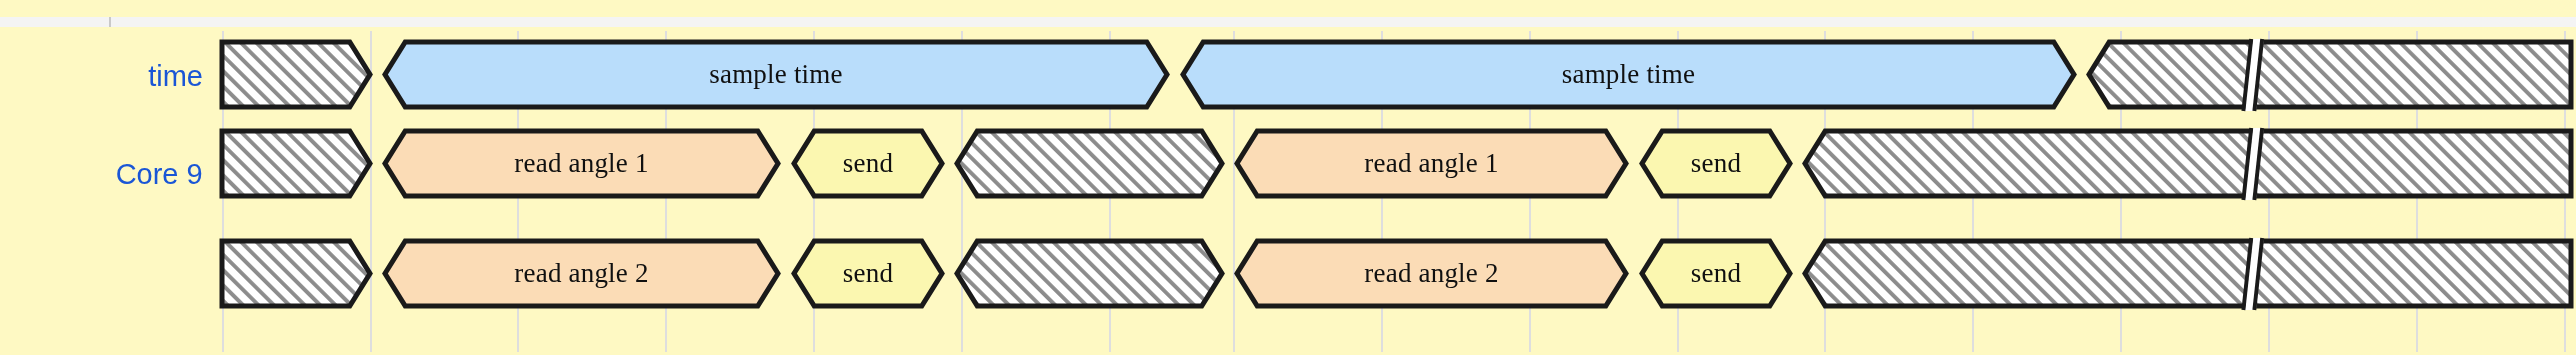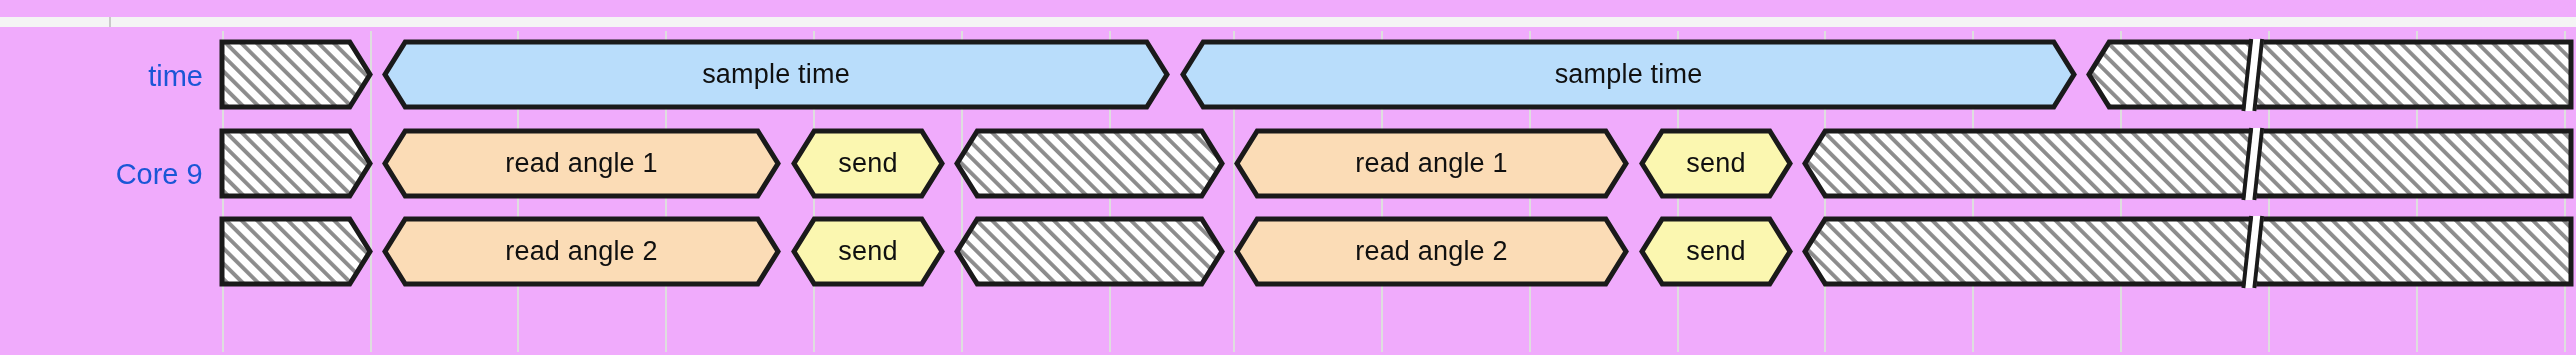--- a/index.html
+++ b/index.html
@@ -7,21 +7,21 @@
     padding: 0;
     background: #ffffff;
   }
   body {
     font-family: "Liberation Sans", sans-serif;
   }
   #stage {
     position: relative;
     width: 2576px;
     height: 356px;
-    background: #f0abfc;
+    background: #fef9c3;
     overflow: hidden;
   }
 
   
   .header-strip {
     position: absolute;
     left: 0;
     top: 17px;
     width: 2576px;
     height: 10px;
@@ -60,21 +60,21 @@
 
   
   .wave-row {
     position: absolute;
     left: 0;
     width: 2576px;
     height: 72px;
   }
   .row-time  { top: 39px; }
   .row-core1 { top: 128px; }
-  .row-core2 { top: 216px; }
+  .row-core2 { top: 238px; }
 
   
   .seg {
     position: absolute;
     top: 3.1px;
     height: 65px;
     box-sizing: border-box;
   }
   .seg svg { display: block; width: 100%; height: 100%; overflow: visible; }
 
@@ -84,21 +84,21 @@
     top: 0;
     width: 100%;
     height: 100%;
     display: flex;
     align-items: center;
     justify-content: center;
     font-size: 27px;
     color: #101010;
     letter-spacing: 0.2px;
     pointer-events: none;
-    font-family: Liberation Sans, sans-serif;
+    font-family: Liberation Serif, serif;
   }
 
   
   .break-mark {
     position: absolute;
     top: 0px;
     width: 36px;
     height: 72px;
   }
   .break-mark svg { display: block; overflow: visible; }

